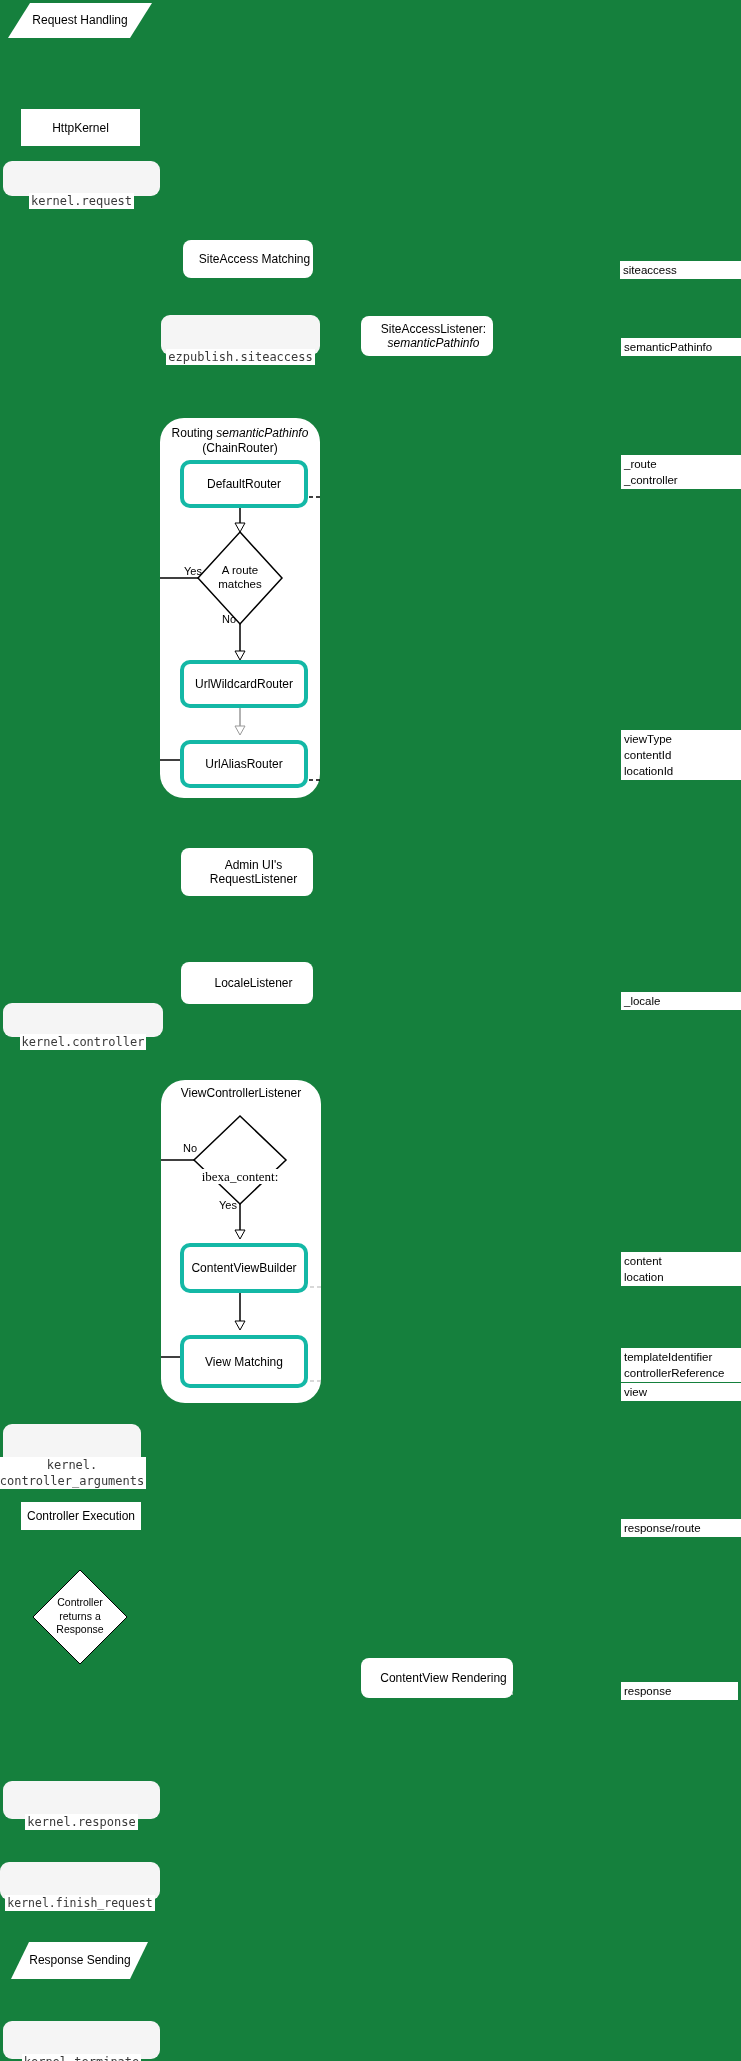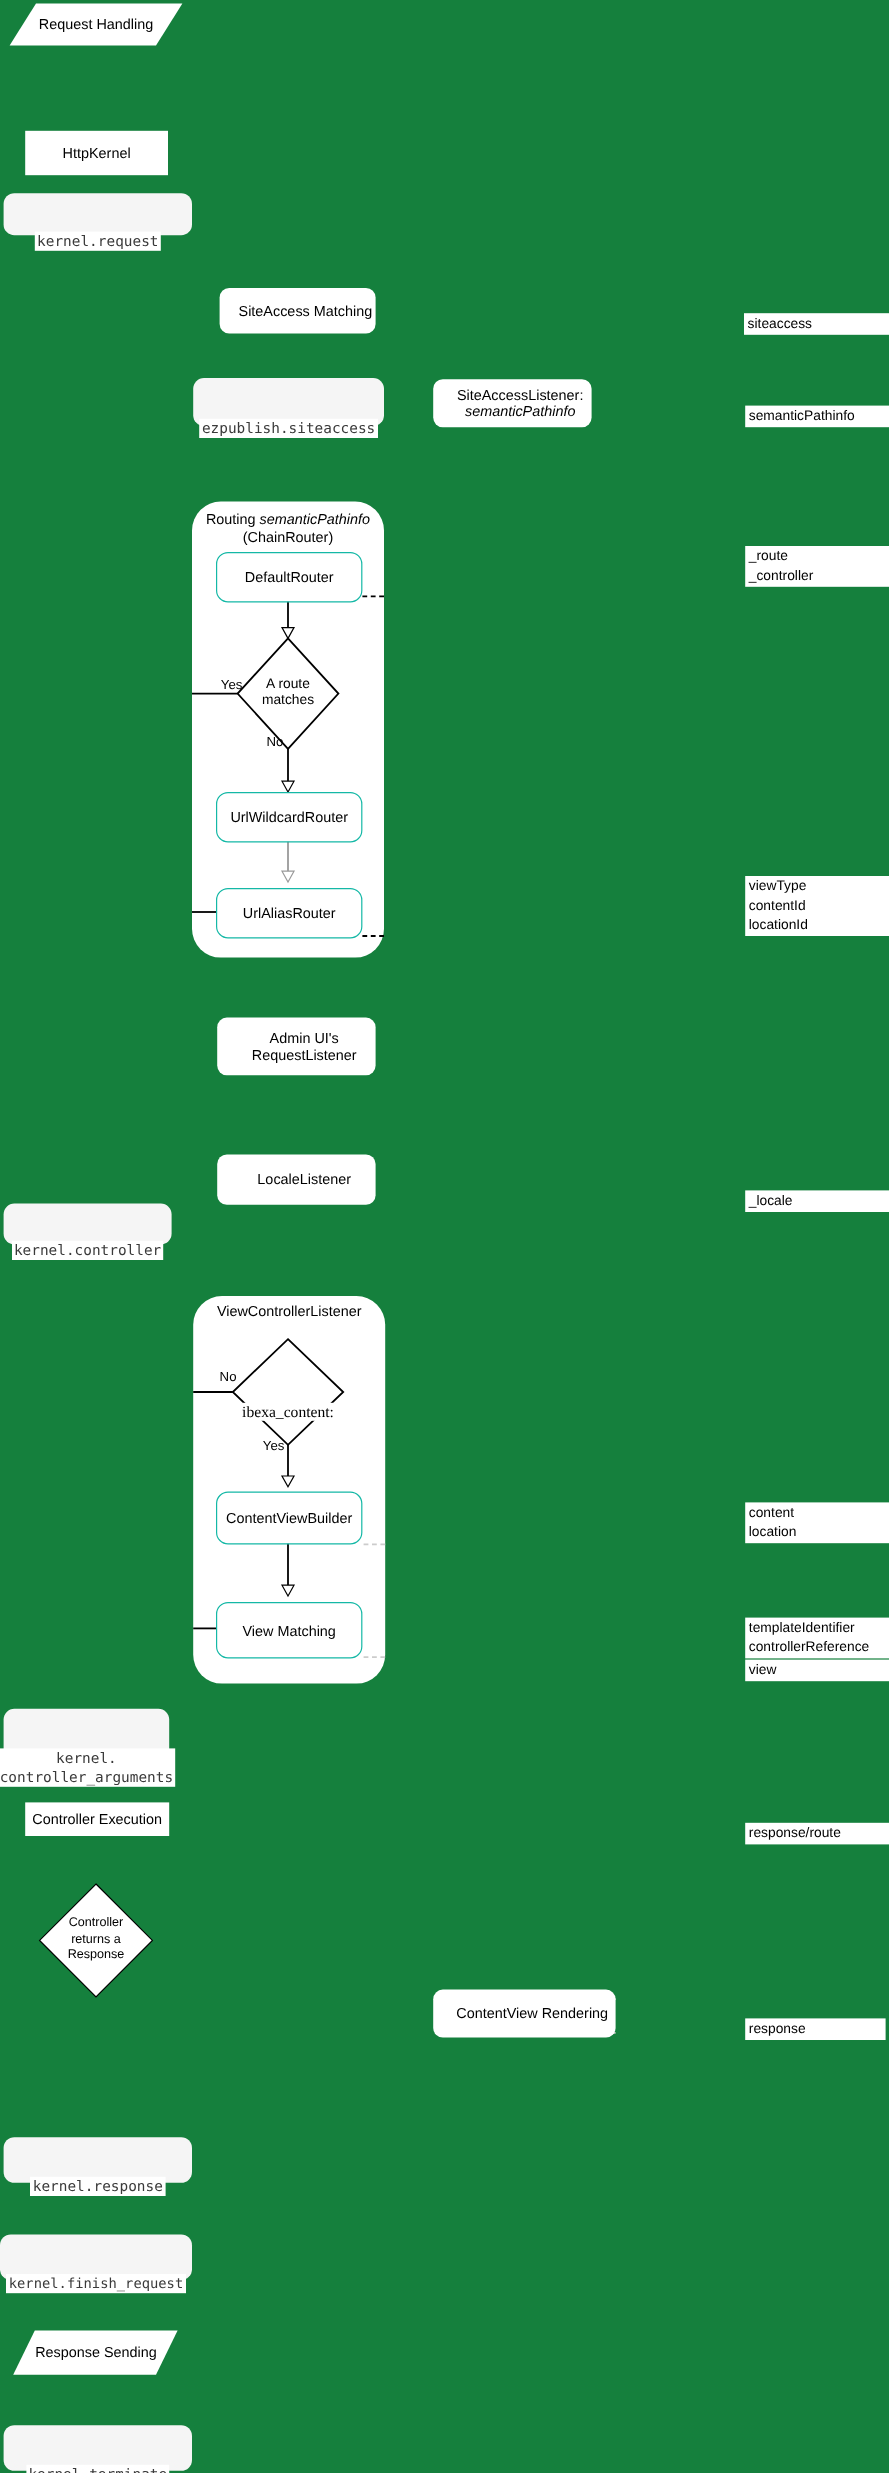--- a/index.html
+++ b/index.html
@@ -3,21 +3,21 @@
 <meta charset="utf-8">
 <style>
   html,body{margin:0;padding:0;background:#000;}
   #stage{position:relative;width:741px;height:2061px;background:#15803d;overflow:hidden;
          font-family:"Liberation Sans",sans-serif;}
   .abs{position:absolute;}
   .z1{z-index:1;} .z2{z-index:2;} .z3{z-index:3;}
   .node{background:#fff;color:#000;display:flex;align-items:center;justify-content:center;
         text-align:center;font:12px/14px "Liberation Sans",sans-serif;}
   .rounded{border-radius:8px;padding-left:13px;}
-  .bordered{border:1px solid #14b8a6;border-radius:10px;background:#fff;}
+  .bordered{border:4px solid #14b8a6;border-radius:10px;background:#fff;}
   .event{background:#f5f5f5;border-radius:9px;display:flex;align-items:center;justify-content:center;
          font:12px/16px "DejaVu Sans Mono",monospace;color:#3a3a3a;text-align:center;}
   .event .lbl{background:#fff;padding:0 2px;white-space:pre-line;margin-top:44px;}
   .container-box{background:#fff;border-radius:24px;}
   .ctitle{color:#000;font:12px/15px "Liberation Sans",sans-serif;text-align:center;}
   .side{background:#fff;color:#000;font:11.5px/16px "Liberation Sans",sans-serif;
         text-align:left;padding:1px 0 1px 3px;white-space:pre-line;}
   .branch{color:#000;font:11px "Liberation Sans",sans-serif;}
   .dtext{color:#000;text-align:center;white-space:pre-line;}
   svg{display:block;}
@@ -125,21 +125,21 @@
     <span style="white-space:pre-line">Admin UI's
 RequestListener</span>
   </div>
 
   <div class="abs z3 node rounded" style="left:181px;top:962px;width:119px;height:42px;">
     <span>LocaleListener</span>
   </div>
 
   <div class="abs z3 side" style="left:621px;top:992px;width:117px;">_locale</div>
 
-  <div class="abs z3 event" style="left:3px;top:1003px;width:140px;height:34px;">
+  <div class="abs z3 event" style="left:3px;top:1003px;width:160px;height:34px;">
     <span class="lbl">kernel.controller</span>
   </div>
 
   <div class="abs z3 ctitle" style="left:161px;top:1086px;width:160px;">ViewControllerListener</div>
 
   <div class="abs z3 branch" style="left:183px;top:1142px;">No</div>
   <div class="abs z3 dtext" style="left:194px;top:1153px;width:92px;font:13px 'Liberation Serif',serif;">
     <span style="background:#fff;">ibexa_content:</span>
   </div>
   <div class="abs z3 branch" style="left:219px;top:1199px;">Yes</div>

